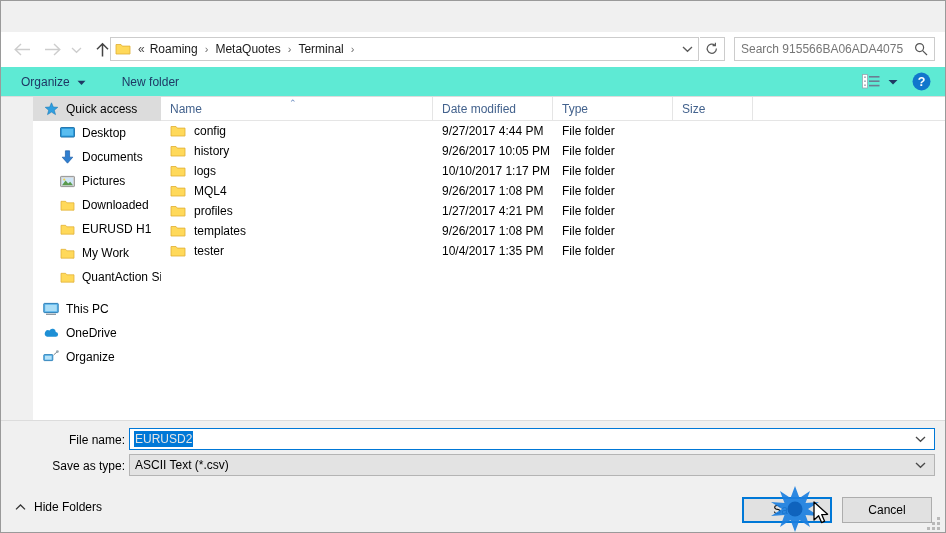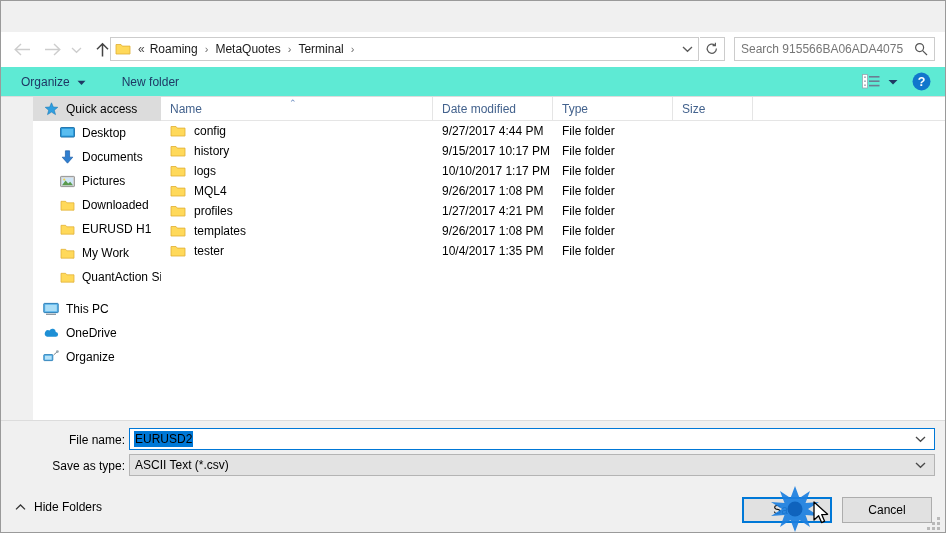--- a/index.html
+++ b/index.html
@@ -170,21 +170,21 @@
     width: 110px; left: 14px;
   }
   #lbl-filename { top: 12px; }
   #lbl-savetype { top: 38px; }
   #combo-filename {
     position: absolute; left: 128px; top: 7px; width: 806px; height: 22px;
     border: 1px solid #0078d7; background: #ffffff;
     display: flex; align-items: center;
   }
   #filename-value {
-    font-size: 12px; margin-left: 4px; background: #0078d7; color: #000000;
+    font-size: 12px; margin-left: 4px; background: #0078d7; color: #e5e5e5;
     padding: 1px 1px 1px 1px;
   }
   #combo-savetype {
     position: absolute; left: 128px; top: 33px; width: 806px; height: 22px;
     border: 1px solid #b4b4b4; background: #e3e3e3;
     display: flex; align-items: center;
   }
   #savetype-value { font-size: 12px; margin-left: 5px; color: #000; }
   .combo-arrow {
     margin-left: auto; margin-right: 8px; display: flex; align-items: center;
@@ -497,21 +497,21 @@
     <div class="frow">
       <div class="fname">
         <span class="fname-ico">
           <svg width="16" height="14" viewBox="0 0 16 14">
             <path d="M1 2.5 h5 l1.3 1.6 H15 V12 H1 Z" fill="#ffd95a" stroke="#e0ae34" stroke-width="0.8"></path>
             <path d="M13.2 12 l1.6 -1.6 v1.6 z" fill="#e8c057"></path>
           </svg>
         </span>
         <span>history</span>
       </div>
-      <div class="fdate">9/15/2017 10:17 PM</div>
+      <div class="fdate">9/26/2017 10:05 PM</div>
       <div class="ftype">File folder</div>
       <div class="fsize"></div>
     </div>
 
     <div class="frow">
       <div class="fname">
         <span class="fname-ico">
           <svg width="16" height="14" viewBox="0 0 16 14">
             <path d="M1 2.5 h5 l1.3 1.6 H15 V12 H1 Z" fill="#ffd95a" stroke="#e0ae34" stroke-width="0.8"></path>
             <path d="M13.2 12 l1.6 -1.6 v1.6 z" fill="#e8c057"></path>

